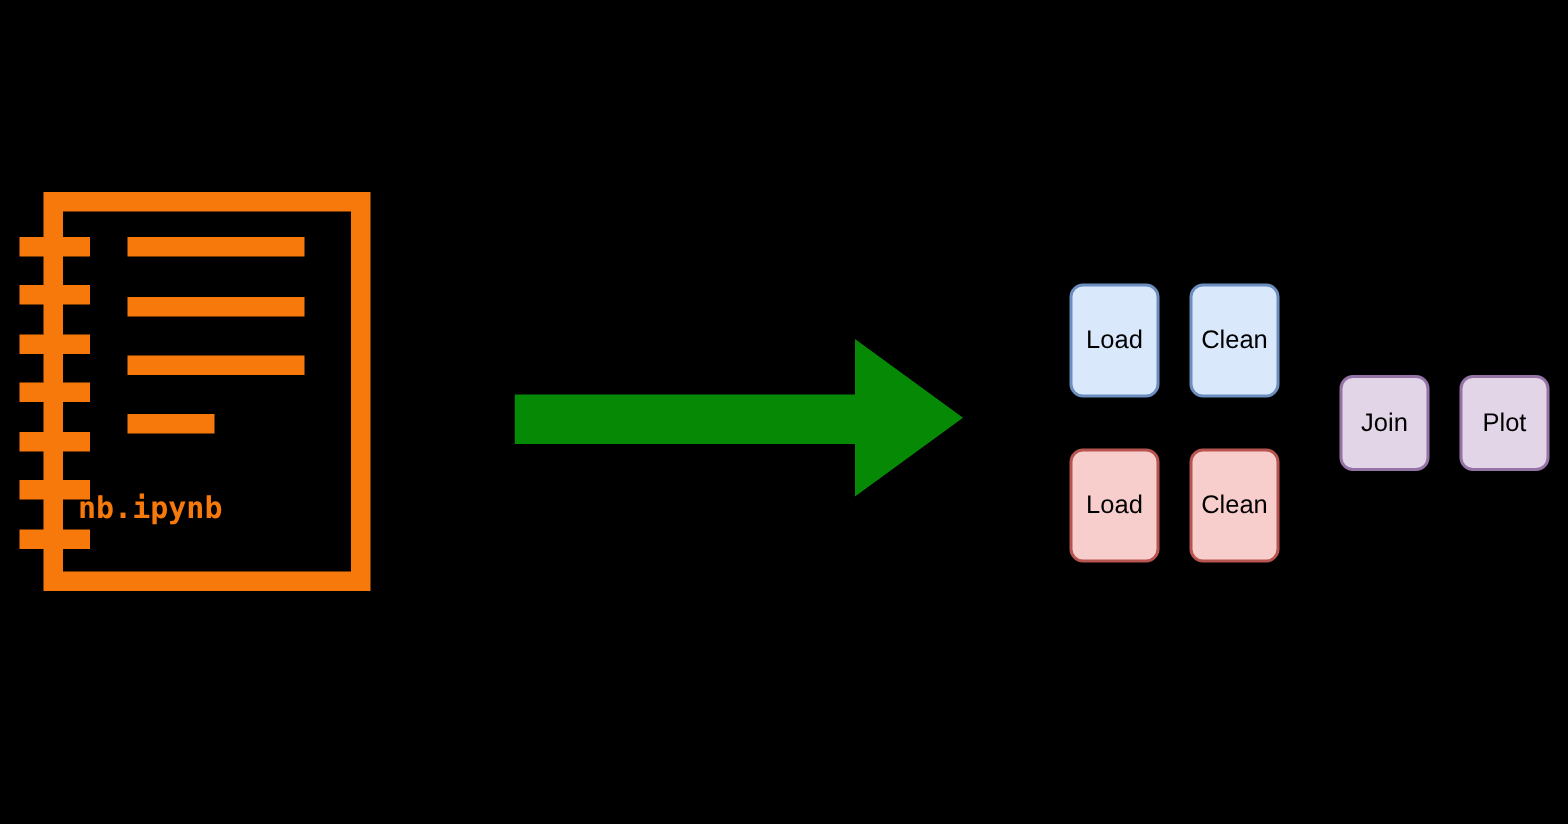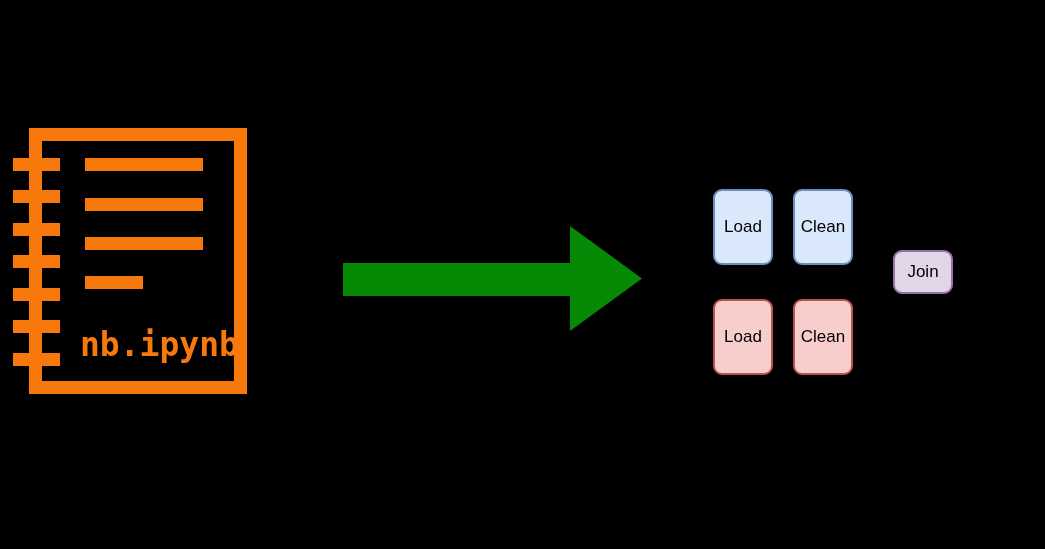--- a/index.html
+++ b/index.html
@@ -33,25 +33,25 @@
   }
   .nb-line {
     position: absolute;
     left: 85px;
     width: 118px; height: 13px;
     background: var(--nb-orange, #F7790B);
   }
   .nb-line.short { width: 58px; }
   .nb-filename {
     position: absolute;
-    left: 80px; top: 328px;
+    left: 52px; top: 328px;
     width: 160px;
     font-family: "DejaVu Sans Mono", monospace;
     font-weight: bold;
-    font-size: 33px;
+    font-size: 20px;
     line-height: 1;
     letter-spacing: 0px;
     color: var(--nb-orange, #F7790B);
     white-space: nowrap;
   }
 
   
   .arrow-svg {
     position: absolute;
     left: 343px; top: 226px;
@@ -64,21 +64,21 @@
     width: 60px; height: 76px;
     border: 2px solid #666;
     border-radius: 9px;
     background: #ddd;
     display: flex;
     align-items: center;
     justify-content: center;
     font-size: 17px;
     color: #000;
   }
-  .task.small { height: 44px; }
+  .task.small { height: 64px; }
 </style>
 </head>
 <body style="background: rgb(0, 0, 0);">
 
 <div class="canvas">
 
   <div>
     <div class="nb-page"></div>
 
     <div class="nb-tick" style="top:158px"></div>
@@ -104,14 +104,15 @@
   <div class="task" style="left: 713px; top: 189px; background-color: rgb(218, 232, 252); border-color: rgb(108, 142, 191);">Load</div>
 
   <div class="task" style="left: 793px; top: 189px; background-color: rgb(218, 232, 252); border-color: rgb(108, 142, 191);">Clean</div>
 
   <div class="task" style="left: 713px; top: 299px; background-color: rgb(248, 206, 204); border-color: rgb(184, 84, 80);">Load</div>
 
   <div class="task" style="left: 793px; top: 299px; background-color: rgb(248, 206, 204); border-color: rgb(184, 84, 80);">Clean</div>
 
   <div class="task small" style="left: 893px; top: 250px; background-color: rgb(225, 213, 231); border-color: rgb(150, 115, 166);">Join</div>
 
+  <div class="task small" style="left: 973px; top: 250px; background-color: rgb(225, 213, 231); border-color: rgb(150, 115, 166);">Plot</div>
 
 </div>
 
 </body></html>

